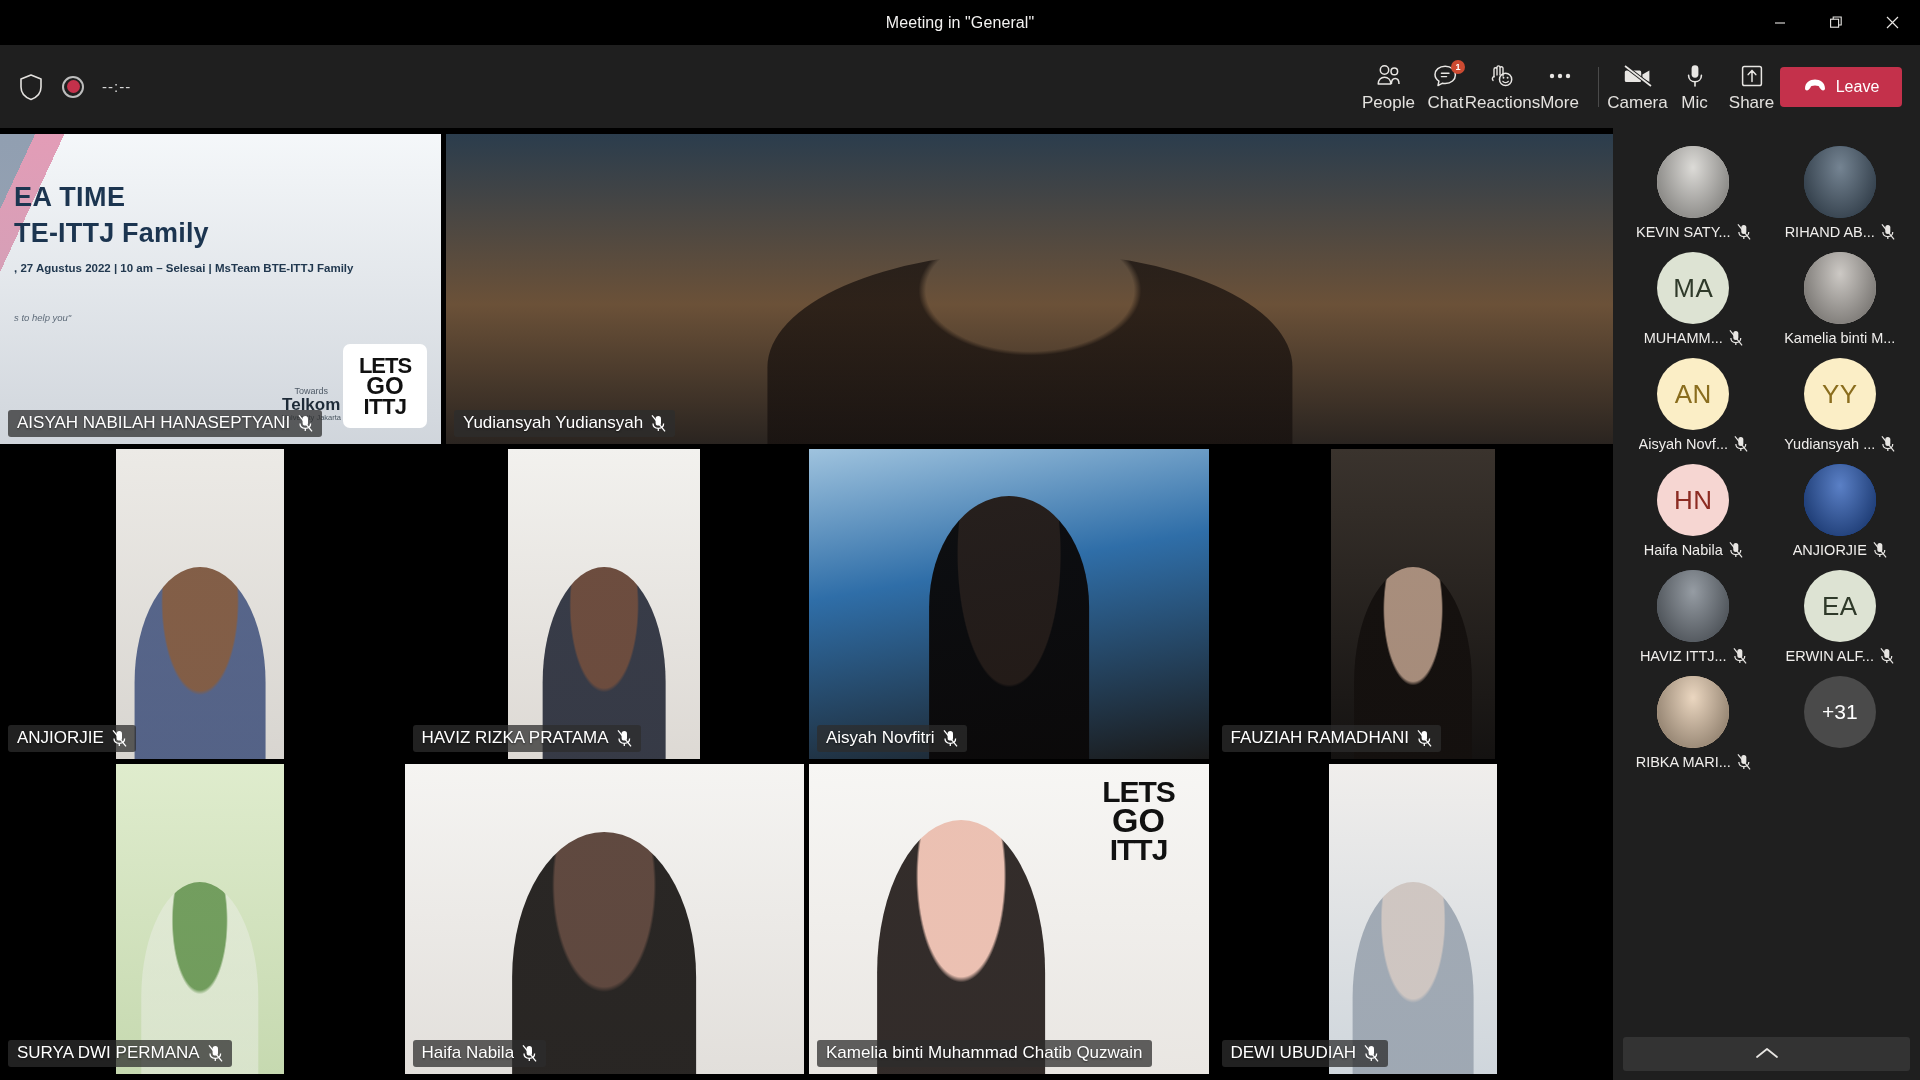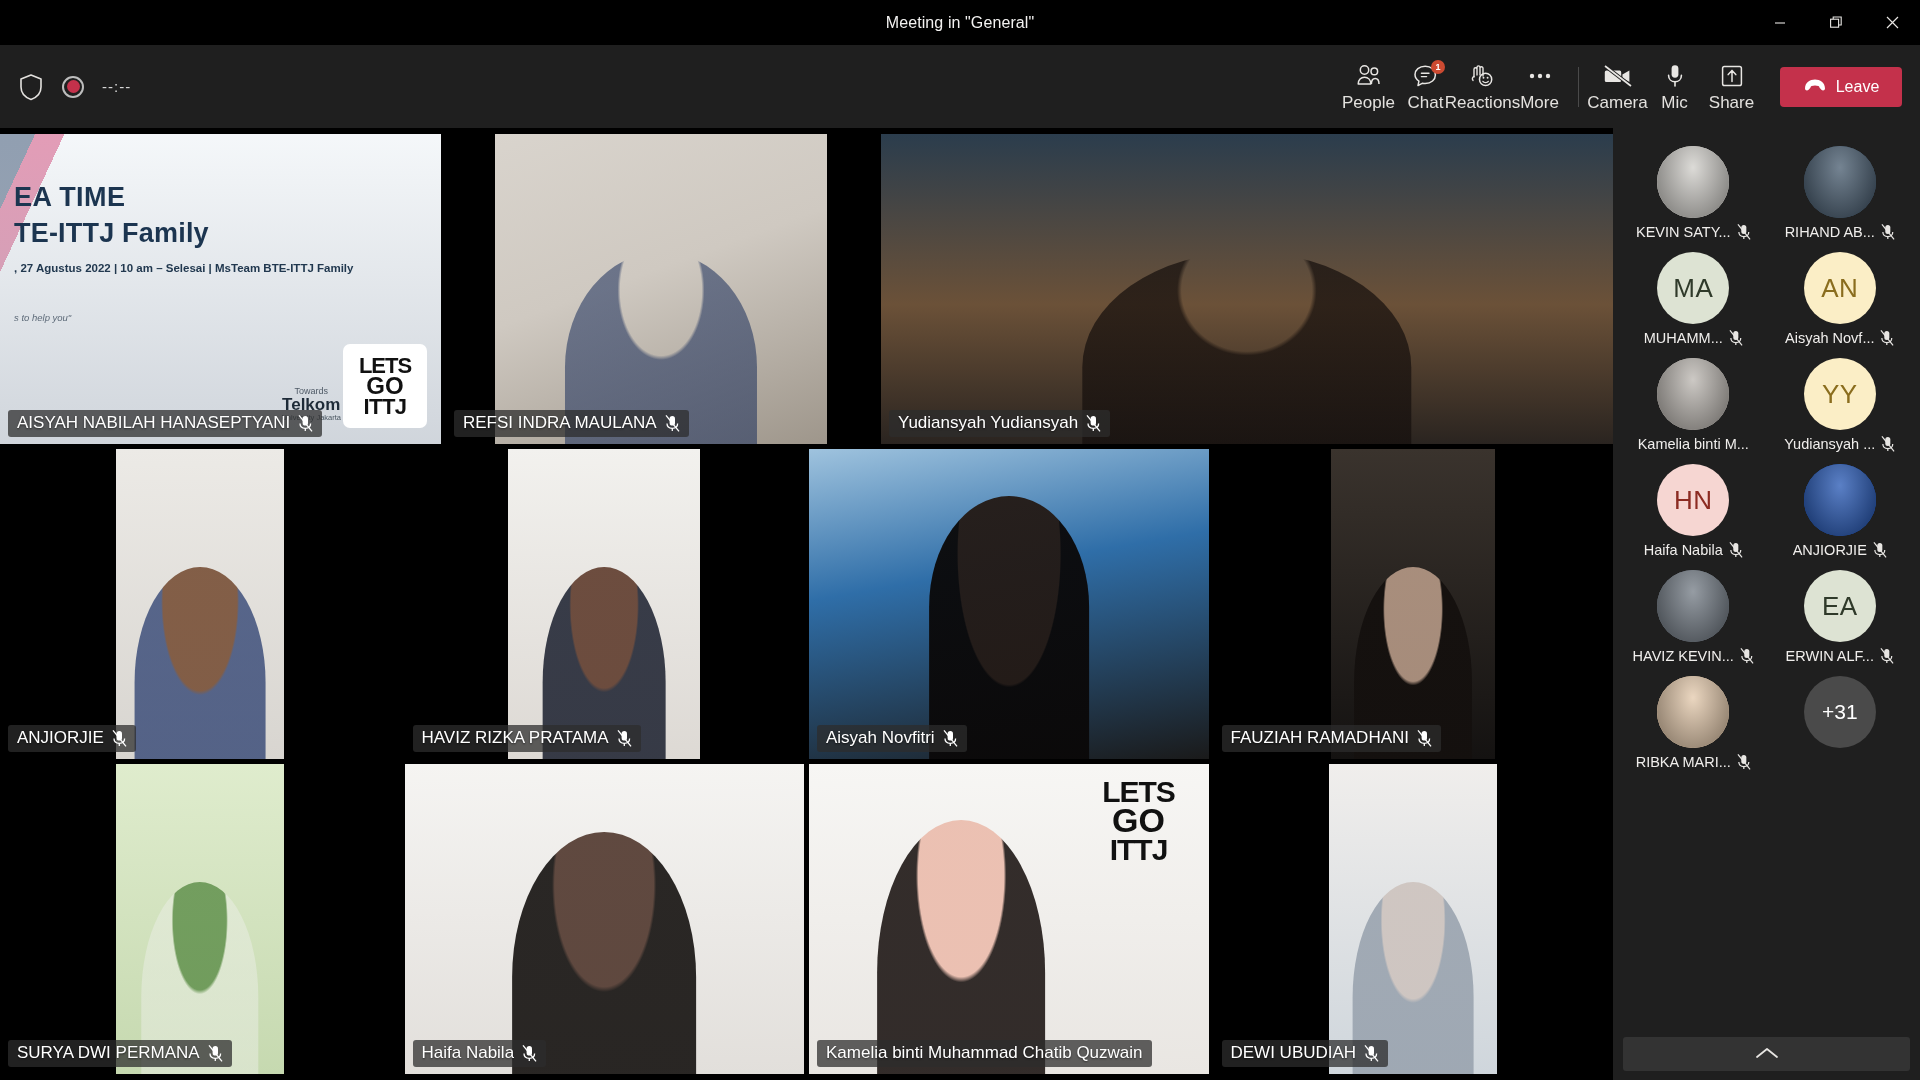--- a/index.html
+++ b/index.html
@@ -53,21 +53,21 @@
   .tbitem .lbl { font-size:17px; color:#e3e1de; line-height:1; }
   .badge {
     position:absolute; top:6px; right:9px;
     min-width:14px; height:14px; border-radius:7px;
     background:#cc4a31; color:#fff; font-size:9px;
     display:flex; align-items:center; justify-content:center;
     padding:0 3px; font-weight:bold;
   }
   .tb-sep { width:1px; height:40px; background:#4a4a4a; margin:0 10px; }
   .leave-btn {
-    margin-left:20px; height:40px; min-width:122px; border-radius:4px;
+    margin-left:0; height:40px; min-width:122px; border-radius:4px;
     background:#c4314b; color:#fff; display:flex; align-items:center;
     justify-content:center; gap:9px; font-size:16px; padding:0 16px;
   }
 
   
   .body { flex:1 1 auto; display:flex; min-height:0; background:#000; }
 
   
   .stage {
     width:1613px; flex:0 0 1613px; background:#000;
@@ -325,38 +325,20 @@
               <svg width="15" height="17" viewBox="0 0 15 17">
                   <rect x="4.6" y="1" width="5.4" height="9.6" rx="2.7" fill="#fff"></rect>
                   <path d="M2 8.6 C2 11.6 4.3 13.4 7.3 13.4 C10.3 13.4 12.6 11.6 12.6 8.6" fill="none" stroke="#fff" stroke-width="1.3"></path>
                   <path d="M7.3 13.4 V16" stroke="#fff" stroke-width="1.3"></path>
                   <path d="M1 0.4 L14 16.4" stroke="#fff" stroke-width="1.3"></path>
                 </svg>
             </span>
           </div>
         </div>
 
-        <div class="tile" style="flex:0 0 430px;">
-          <div class="tile-media">
-            <div class="vframe bg-room1" style="width:77%;">
-                <div class="silhouette" style="background:radial-gradient(ellipse at 50% 20%, rgba(20,30,60,0) 0 30%, rgba(25,45,90,.55) 32% 100%);"></div>
-              </div>
-          </div>
-          <div class="namebar">
-            <span class="nm">REFSI INDRA MAULANA</span>
-            <span class="mute">
-              <svg width="15" height="17" viewBox="0 0 15 17">
-                  <rect x="4.6" y="1" width="5.4" height="9.6" rx="2.7" fill="#fff"></rect>
-                  <path d="M2 8.6 C2 11.6 4.3 13.4 7.3 13.4 C10.3 13.4 12.6 11.6 12.6 8.6" fill="none" stroke="#fff" stroke-width="1.3"></path>
-                  <path d="M7.3 13.4 V16" stroke="#fff" stroke-width="1.3"></path>
-                  <path d="M1 0.4 L14 16.4" stroke="#fff" stroke-width="1.3"></path>
-                </svg>
-            </span>
-          </div>
-        </div>
 
         <div class="tile">
           <div class="tile-media">
             <div class="vframe full bg-space">
                 <div class="silhouette" style="width:45%;background:radial-gradient(ellipse at 50% 20%, rgba(40,20,10,0) 0 28%, rgba(20,14,12,.7) 30% 100%);"></div>
               </div>
           </div>
           <div class="namebar">
             <span class="nm">Yudiansyah Yudiansyah</span>
             <span class="mute">
@@ -572,44 +554,44 @@
                 <svg width="14" height="16" viewBox="0 0 15 17">
                   <rect x="4.6" y="1" width="5.4" height="9.6" rx="2.7" fill="#e8e6e3"></rect>
                   <path d="M2 8.6 C2 11.6 4.3 13.4 7.3 13.4 C10.3 13.4 12.6 11.6 12.6 8.6" fill="none" stroke="#e8e6e3" stroke-width="1.3"></path>
                   <path d="M7.3 13.4 V16" stroke="#e8e6e3" stroke-width="1.3"></path>
                   <path d="M1 0.4 L14 16.4" stroke="#e8e6e3" stroke-width="1.3"></path>
                 </svg>
               </span>
             </div>
           </div>
           <div class="rcell">
+            <div class="avatar" style="background: rgb(185, 180, 174);">
+              <div class="inner" style="background: radial-gradient(at 50% 30%, rgba(255, 255, 255, 0.28), rgba(0, 0, 0, 0.45)), rgb(185, 180, 174);"></div>
+            </div>
+            <div class="rname">
+              <span class="t">Kamelia binti M...</span>
+            </div>
+          </div>
+          <div class="rcell">
             <div class="avatar" style="background: rgb(251, 238, 198); color: rgb(138, 109, 30);">
               <span>AN</span>
             </div>
             <div class="rname">
               <span class="t">Aisyah Novf...</span>
               <span style="display: flex;">
                 <svg width="14" height="16" viewBox="0 0 15 17">
                   <rect x="4.6" y="1" width="5.4" height="9.6" rx="2.7" fill="#e8e6e3"></rect>
                   <path d="M2 8.6 C2 11.6 4.3 13.4 7.3 13.4 C10.3 13.4 12.6 11.6 12.6 8.6" fill="none" stroke="#e8e6e3" stroke-width="1.3"></path>
                   <path d="M7.3 13.4 V16" stroke="#e8e6e3" stroke-width="1.3"></path>
                   <path d="M1 0.4 L14 16.4" stroke="#e8e6e3" stroke-width="1.3"></path>
                 </svg>
               </span>
             </div>
           </div>
           <div class="rcell">
-            <div class="avatar" style="background: rgb(185, 180, 174);">
-              <div class="inner" style="background: radial-gradient(at 50% 30%, rgba(255, 255, 255, 0.28), rgba(0, 0, 0, 0.45)), rgb(185, 180, 174);"></div>
-            </div>
-            <div class="rname">
-              <span class="t">Kamelia binti M...</span>
-            </div>
-          </div>
-          <div class="rcell">
             <div class="avatar" style="background: rgb(251, 238, 198); color: rgb(138, 109, 30);">
               <span>YY</span>
             </div>
             <div class="rname">
               <span class="t">Yudiansyah ...</span>
               <span style="display: flex;">
                 <svg width="14" height="16" viewBox="0 0 15 17">
                   <rect x="4.6" y="1" width="5.4" height="9.6" rx="2.7" fill="#e8e6e3"></rect>
                   <path d="M2 8.6 C2 11.6 4.3 13.4 7.3 13.4 C10.3 13.4 12.6 11.6 12.6 8.6" fill="none" stroke="#e8e6e3" stroke-width="1.3"></path>
                   <path d="M7.3 13.4 V16" stroke="#e8e6e3" stroke-width="1.3"></path>
@@ -648,21 +630,21 @@
                   <path d="M1 0.4 L14 16.4" stroke="#e8e6e3" stroke-width="1.3"></path>
                 </svg>
               </span>
             </div>
           </div>
           <div class="rcell">
             <div class="avatar" style="background: rgb(109, 118, 128);">
               <div class="inner" style="background: radial-gradient(at 50% 30%, rgba(255, 255, 255, 0.28), rgba(0, 0, 0, 0.45)), rgb(109, 118, 128);"></div>
             </div>
             <div class="rname">
-              <span class="t">HAVIZ KEVIN...</span>
+              <span class="t">HAVIZ ITTJ...</span>
               <span style="display: flex;">
                 <svg width="14" height="16" viewBox="0 0 15 17">
                   <rect x="4.6" y="1" width="5.4" height="9.6" rx="2.7" fill="#e8e6e3"></rect>
                   <path d="M2 8.6 C2 11.6 4.3 13.4 7.3 13.4 C10.3 13.4 12.6 11.6 12.6 8.6" fill="none" stroke="#e8e6e3" stroke-width="1.3"></path>
                   <path d="M7.3 13.4 V16" stroke="#e8e6e3" stroke-width="1.3"></path>
                   <path d="M1 0.4 L14 16.4" stroke="#e8e6e3" stroke-width="1.3"></path>
                 </svg>
               </span>
             </div>
           </div>

